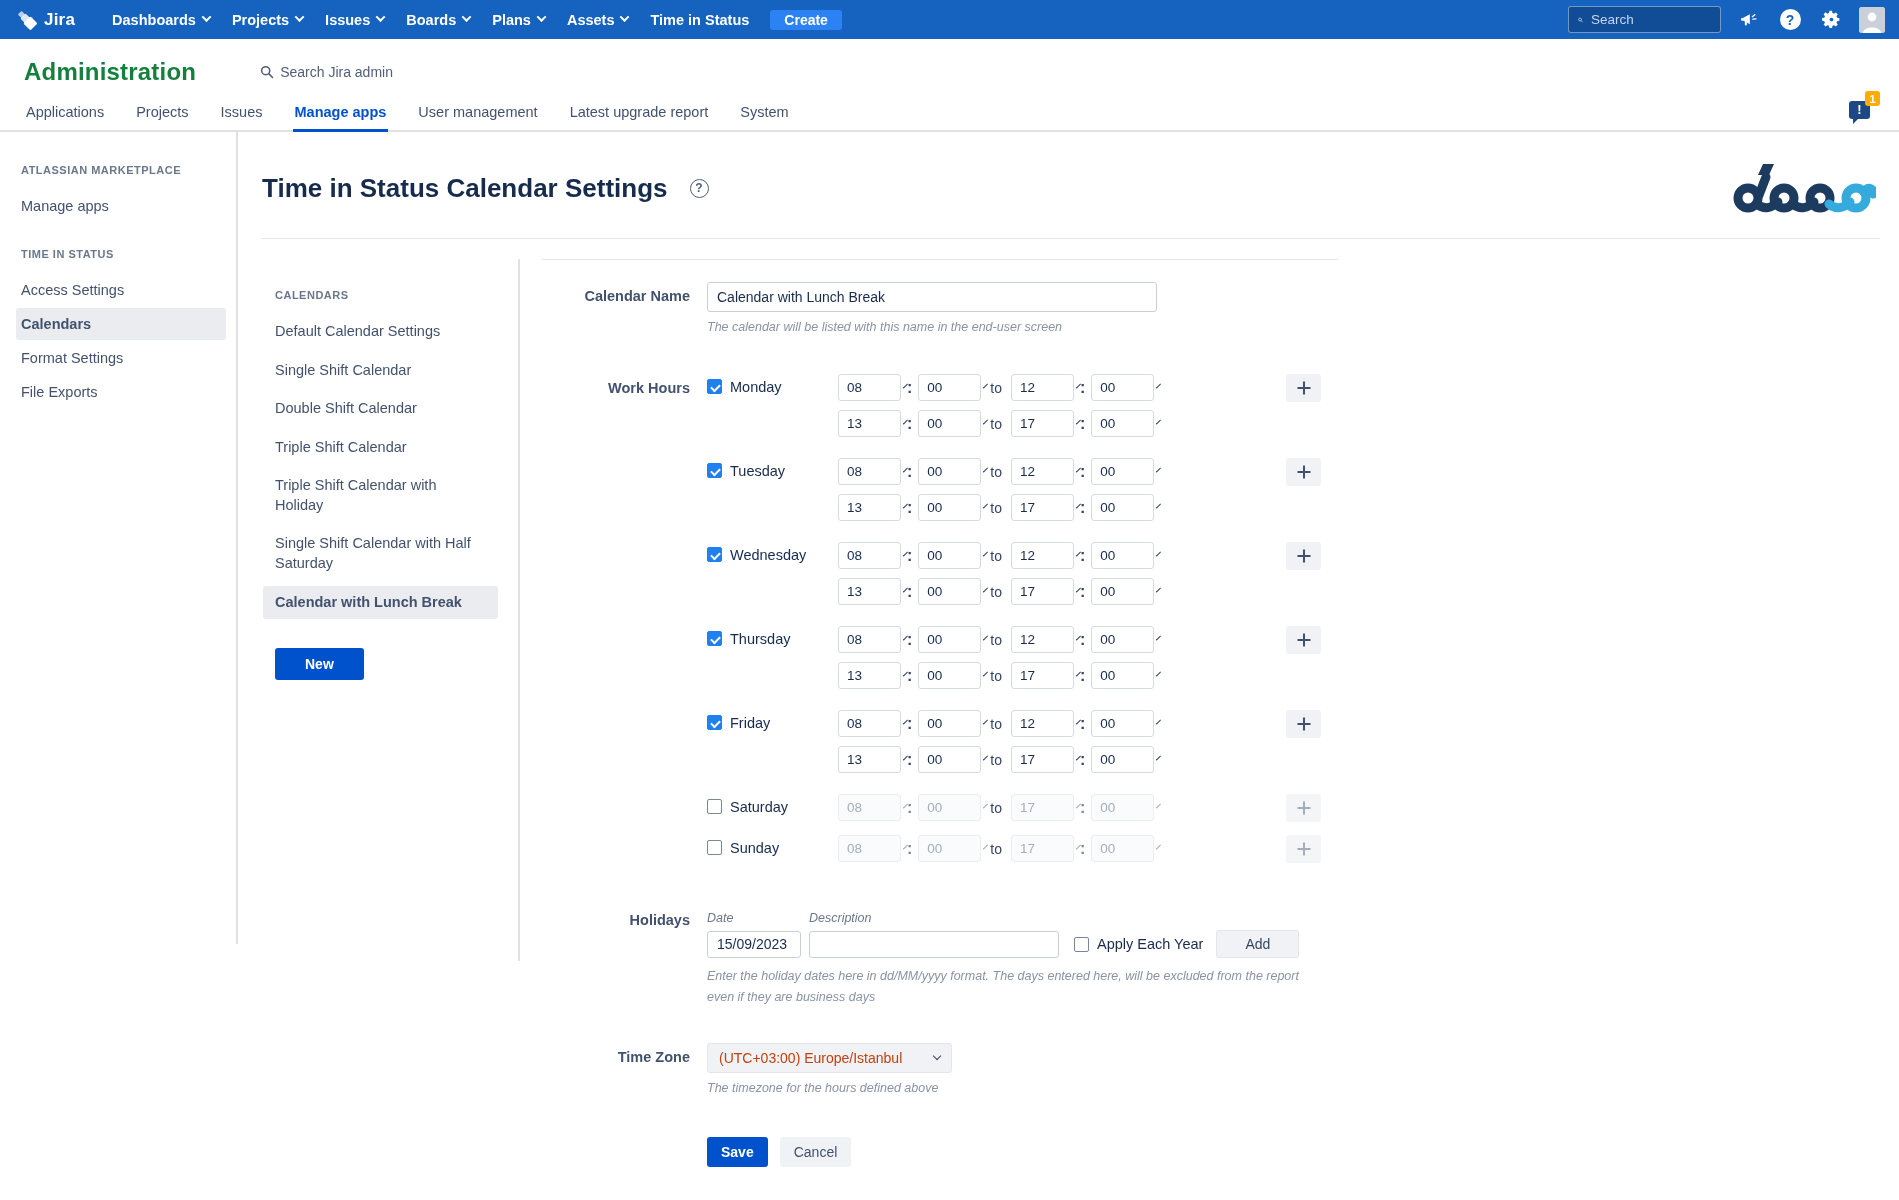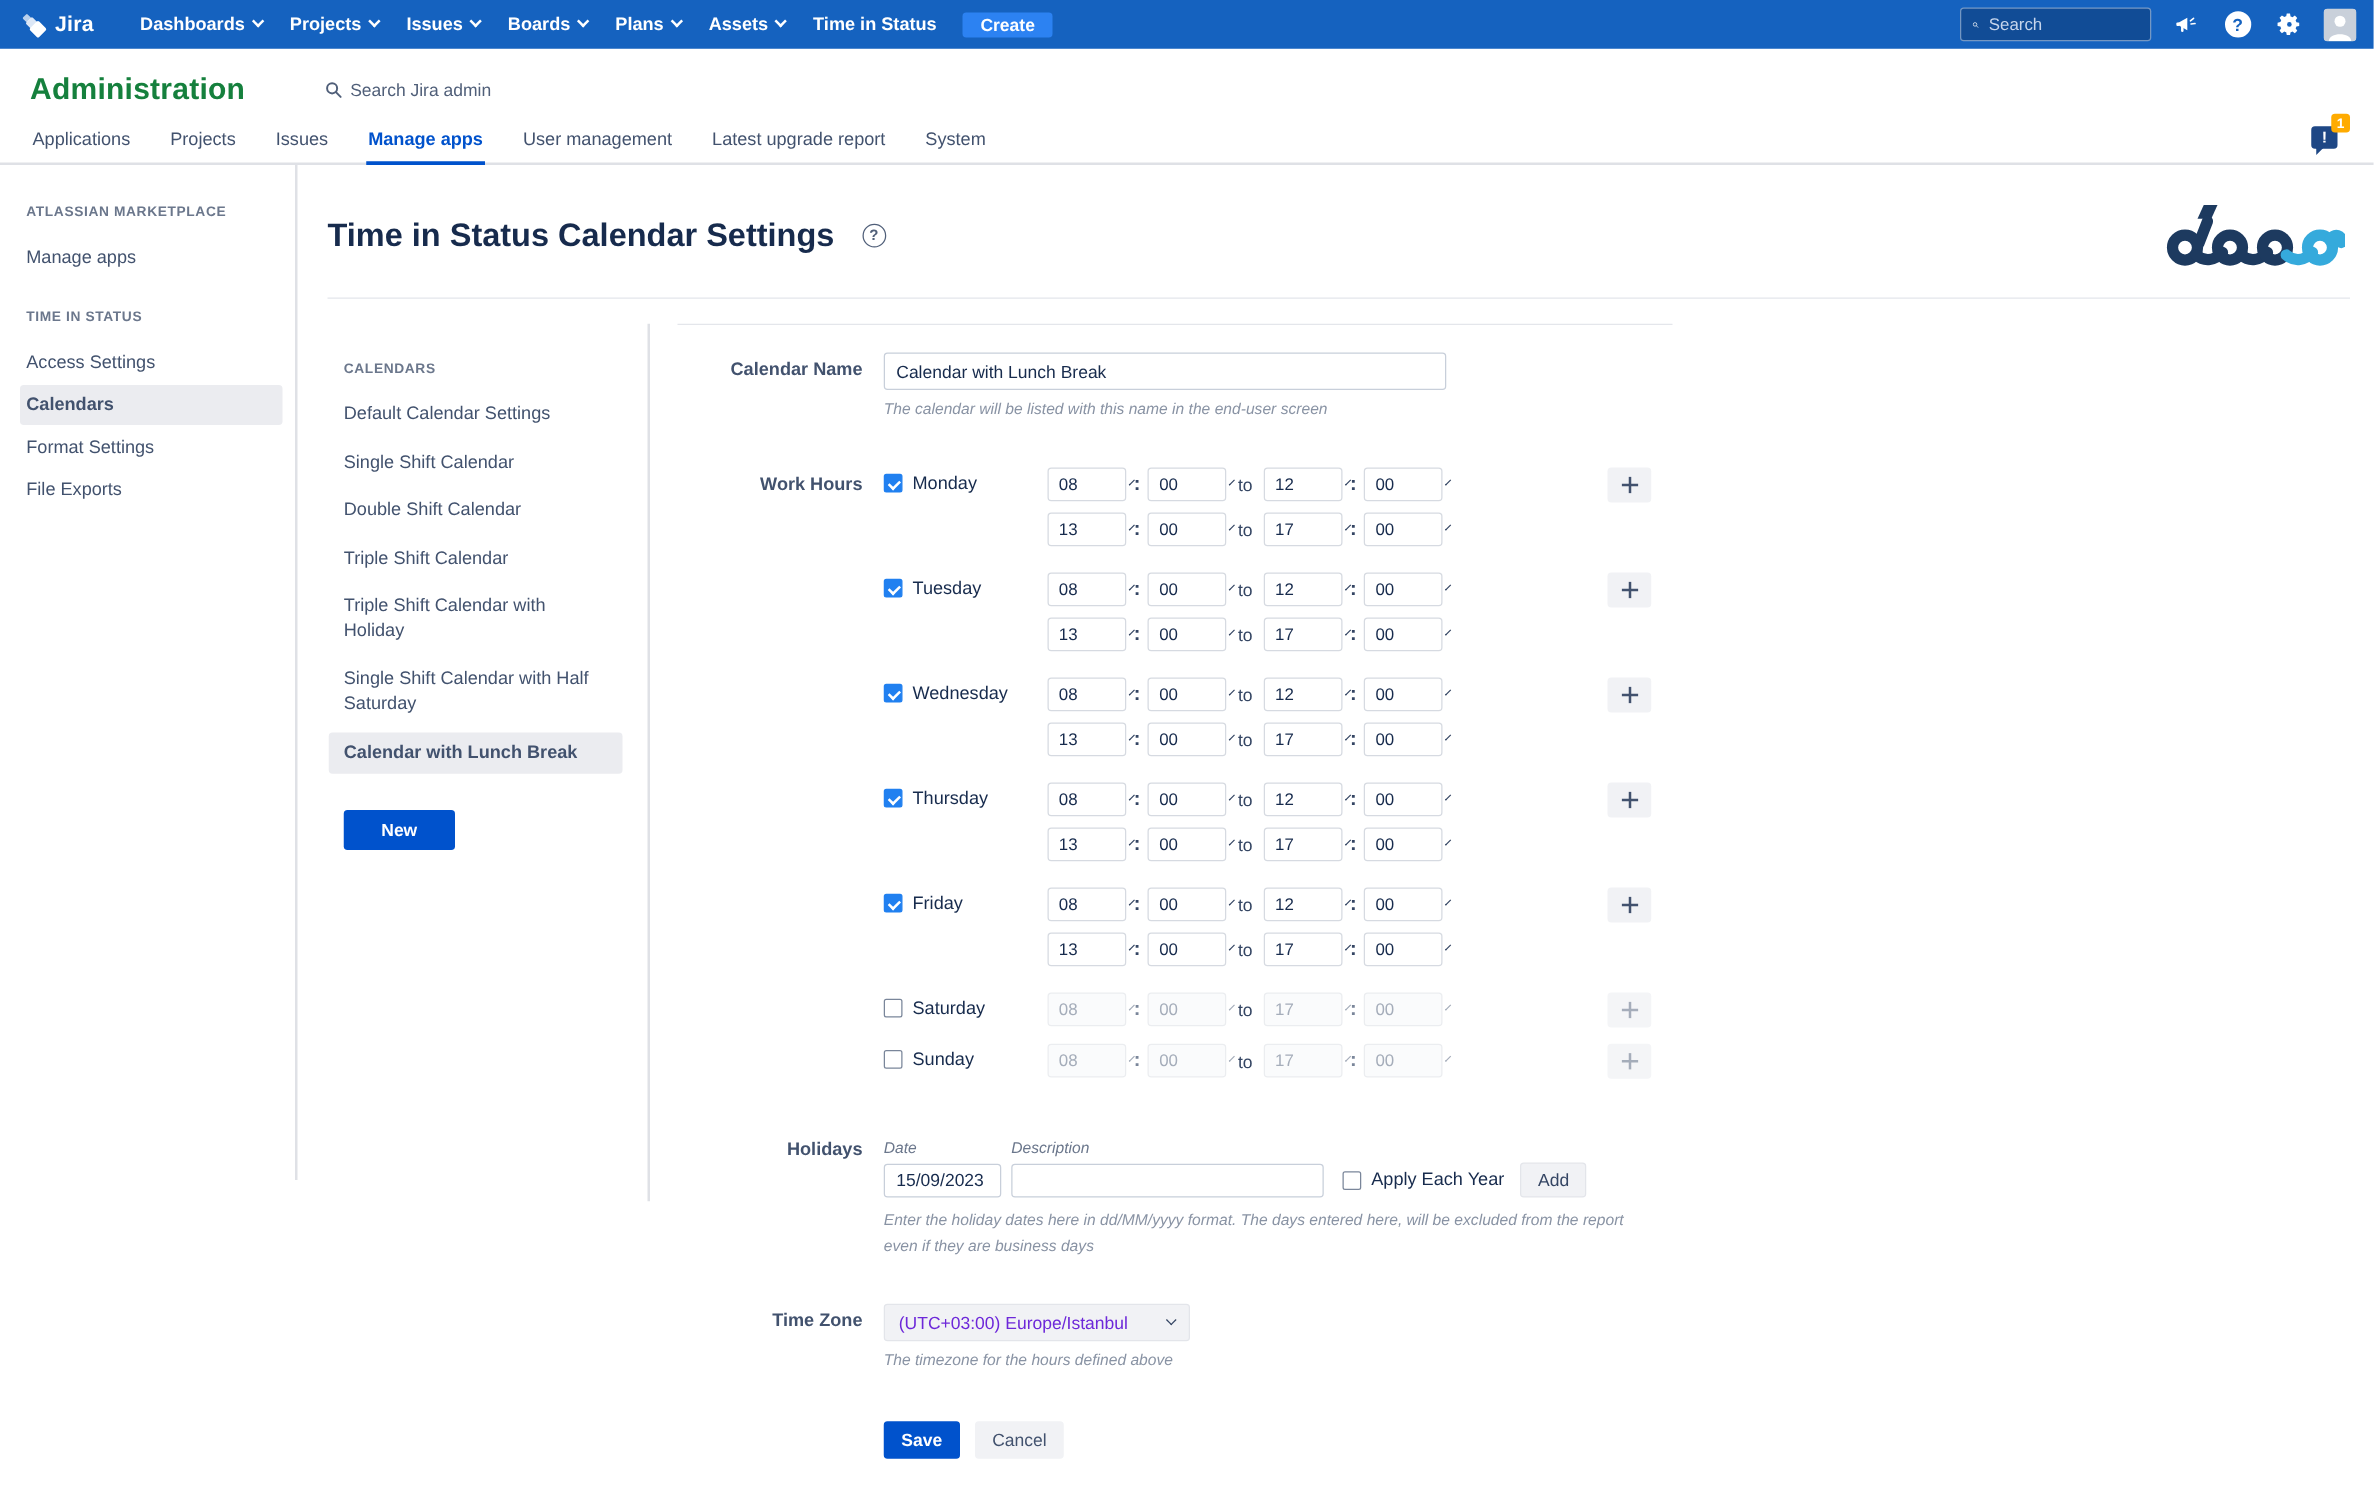--- a/index.html
+++ b/index.html
@@ -112,26 +112,26 @@
   
   .holi-block { padding-top:5px; }
   .holi-labels { display:flex; font-style:italic; color:#6B778C; font-size:12.5px; margin-bottom:5px; }
   .holi-labels .l1 { width:102px; }
   .holi-inputs { display:flex; align-items:center; }
   .date-input { width:94px; height:27px; }
   .desc-input { width:250px; height:27px; margin-left:8px; }
   .apply-wrap { display:flex; align-items:center; gap:8px; margin-left:15px; }
   .apply-lbl { font-size:14.5px; color:#172B4D; }
   .add-btn { margin-left:13px; background:#F1F2F5; border:1px solid #E3E5EA; border-radius:3px;
-    font-size:14px; color:#344563; padding:5px 13px; cursor:pointer; font-family:"Liberation Sans",sans-serif; }
+    font-size:14px; color:#344563; padding:5px 28px; cursor:pointer; font-family:"Liberation Sans",sans-serif; }
   .holi-help { max-width:600px; line-height:1.7; }
 
   
   .tz-sel { width:245px; height:30px; background:#F1F2F5; border:1px solid #E3E5EA; border-radius:3px;
-    display:flex; align-items:center; justify-content:space-between; padding:0 11px; font-size:14px; color:#6d28d9; cursor:pointer; }
+    display:flex; align-items:center; justify-content:space-between; padding:0 11px; font-size:14px; color:#c2410c; cursor:pointer; }
   .actions { margin:42px 0 0 165px; display:flex; gap:12px; }
   .save-btn { background:#0052CC; color:#fff; font-weight:700; font-size:14px; border:none; border-radius:3px;
     padding:7px 14px; cursor:pointer; }
   .cancel-btn { background:#F1F2F5; color:#42526E; font-size:14px; border:none; border-radius:3px;
     padding:7px 14px; cursor:pointer; }
 </style>
 </head>
 <body>
 
 <div class="topnav">

